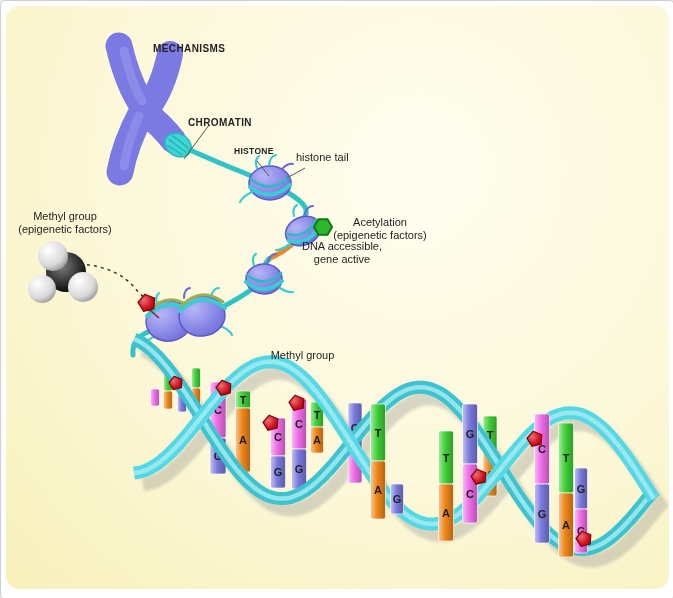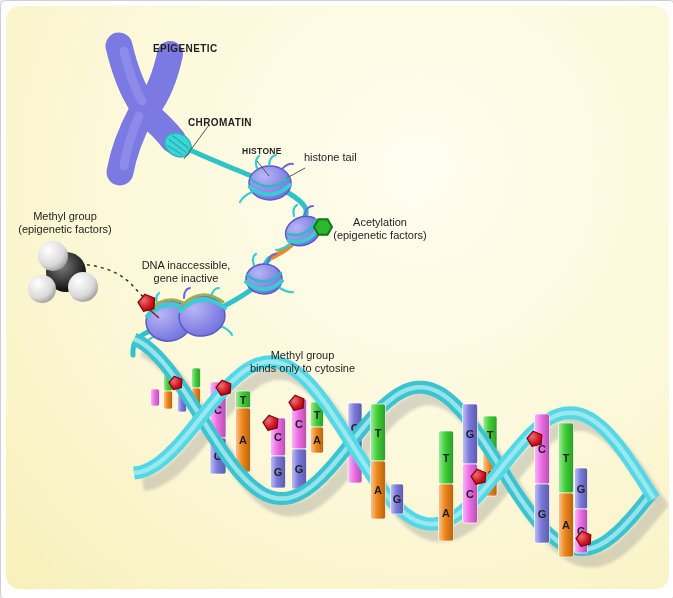--- a/index.html
+++ b/index.html
@@ -3,21 +3,21 @@
 <meta charset="utf-8">
 <style>
   html,body{margin:0;padding:0;background:#e9e9e9;font-family:"Liberation Sans",sans-serif;}
   #stage{position:relative;width:673px;height:598px;background:#ffffff;border:1px solid #cfcfcf;
          border-radius:6px;overflow:hidden;margin:0 auto;}
   #canvas{position:absolute;left:5px;top:5px;right:5px;bottom:10px;border-radius:14px;
           background:radial-gradient(ellipse at 62% 28%, #fffdf0 0%, #fcf8d8 55%, #f7f0ba 100%);}
   svg{position:absolute;left:0;top:0;}
   .lbl{position:absolute;color:#1f1f1f;font-size:11px;line-height:13px;white-space:nowrap;}
   .caps{font-weight:bold;font-size:10px;letter-spacing:.4px;}
-  .caps-sm{font-weight:bold;font-size:8.5px;letter-spacing:.3px;margin-left:8px;}
+  .caps-sm{font-weight:bold;font-size:8.5px;letter-spacing:.3px;}
   .ctr{text-align:center;}
   #title{position:absolute;left:283px;top:8px;width:210px;text-align:center;color:#222;
          font-size:12.5px;font-weight:bold;letter-spacing:.4px;}
   .hist{fill:url(#gHist);stroke:#5a59c8;stroke-width:1.5;}
   .wrap{stroke:#3bcbd2;stroke-width:4;fill:none;stroke-linecap:round;}
   .wrap2{stroke:#2fb9c0;stroke-width:2.5;fill:none;stroke-linecap:round;}
   .wrapG{stroke:#9db04e;stroke-width:3;fill:none;stroke-linecap:round;}
   .tail{stroke:#3bcbd2;stroke-width:2.2;fill:none;stroke-linecap:round;}
   .tailp{stroke:#6b6ada;stroke-width:2;fill:none;stroke-linecap:round;}
   .ptr{stroke:#555;stroke-width:1;}
@@ -271,34 +271,33 @@
           <polygon points="216.1,374.2 224.8,377.8 224.1,387.1 215.0,389.4 210.0,381.4" fill="url(#gPent)" stroke="#800009" stroke-width="1.2"></polygon>
           <polygon points="263.1,409.2 271.8,412.8 271.1,422.1 262.0,424.4 257.0,416.4" fill="url(#gPent)" stroke="#800009" stroke-width="1.2"></polygon>
           <polygon points="289.1,389.2 297.8,392.8 297.1,402.1 288.0,404.4 283.0,396.4" fill="url(#gPent)" stroke="#800009" stroke-width="1.2"></polygon>
           <polygon points="471.1,463.2 479.8,466.8 479.1,476.1 470.0,478.4 465.0,470.4" fill="url(#gPent)" stroke="#800009" stroke-width="1.2"></polygon>
           <polygon points="527.1,425.2 535.8,428.8 535.1,438.1 526.0,440.4 521.0,432.4" fill="url(#gPent)" stroke="#800009" stroke-width="1.2"></polygon>
           <polygon points="576.1,525.2 584.8,528.8 584.1,538.1 575.0,540.4 570.0,532.4" fill="url(#gPent)" stroke="#800009" stroke-width="1.2"></polygon>
           <polygon points="138.8,288.3 148.6,292.2 147.9,302.8 137.6,305.3 132.0,296.4" fill="url(#gPent)" stroke="#800009" stroke-width="1.2"></polygon>
         </g>
     </svg>
 
-    <div class="lbl caps" style="left:147px;top:36px;">EPIGENETIC</div>
+    <div class="lbl caps" style="left:147px;top:36px;">MECHANISMS</div>
     <div class="lbl caps" style="left:182px;top:110px;">CHROMATIN</div>
     <div class="lbl caps-sm" style="left:228px;top:139px;">HISTONE</div>
-    <div class="lbl" style="left:290px;top:145px;margin-left:8px;">histone tail</div>
+    <div class="lbl" style="left:290px;top:145px;">histone tail</div>
     <div class="lbl ctr" style="left:319px;top:210px;width:110px;">
       <div>Acetylation</div>
       <div>(epigenetic factors)</div>
+    </div>
+    <div class="lbl ctr" style="left:281px;top:234px;width:110px;">
+      <div>DNA accessible,</div>
+      <div>gene active</div>
     </div>
     <div class="lbl ctr" style="left:4px;top:204px;width:110px;">
       <div>Methyl group</div>
       <div>(epigenetic factors)</div>
     </div>
-    <div class="lbl ctr" style="left:125px;top:253px;width:110px;">
-      <div>DNA inaccessible,</div>
-      <div>gene inactive</div>
-    </div>
     <div class="lbl ctr" style="left:229px;top:343px;width:135px;">
       <div>Methyl group</div>
-      <div>binds only to cytosine</div>
     </div>
   </div>
 </div>
 
 </body></html>

